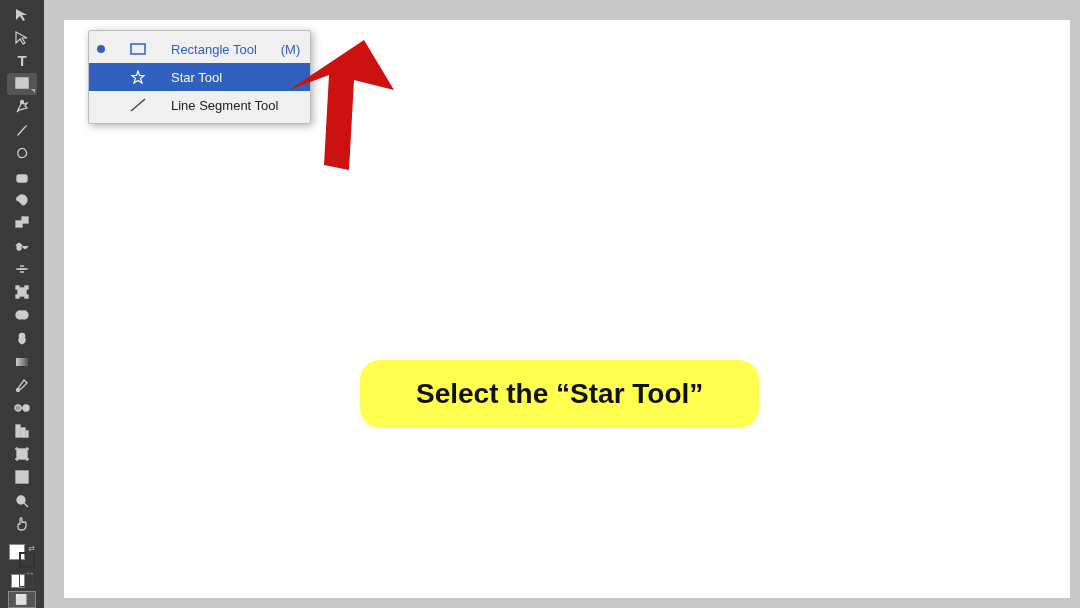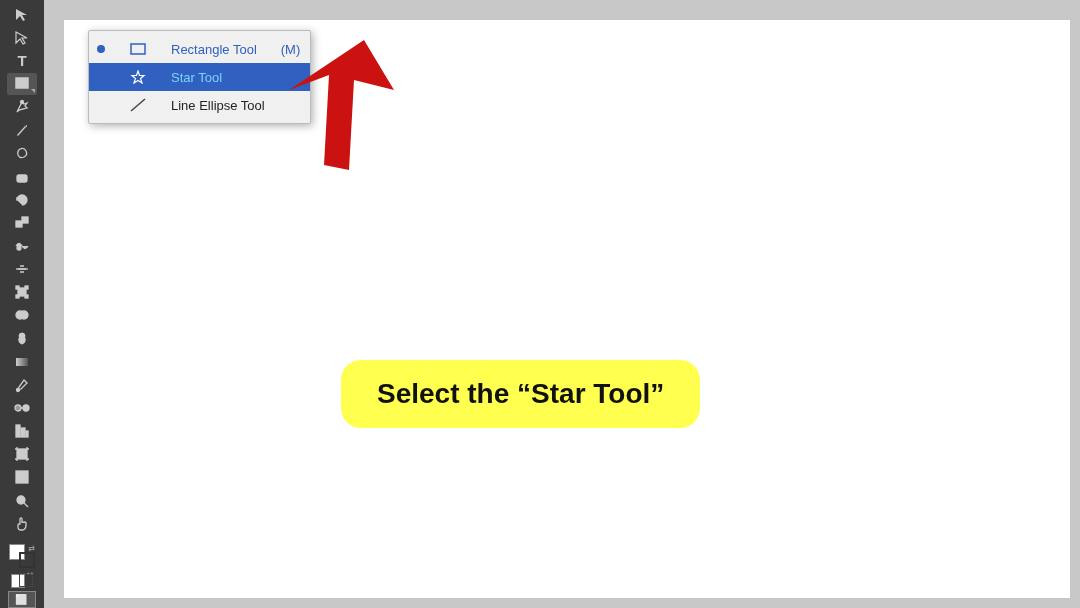--- a/index.html
+++ b/index.html
@@ -132,21 +132,21 @@
       padding: 5px 10px 5px 8px;
       font-size: 13px;
       color: #222;
       cursor: pointer;
       gap: 24px;
       position: relative;
     }
 
     .menu-item.highlighted {
       background: #3060c0;
-      color: #7dd3fc;
+      color: #fef9c3;
     }
 
     .menu-item .item-icon {
       width: 18px;
       height: 18px;
       display: flex;
       align-items: center;
       justify-content: center;
       flex-shrink: 0;
     }
@@ -201,24 +201,24 @@
       top: 40px;
       left: 150px;
       z-index: 200;
       pointer-events: none;
     }
 
     
     .yellow-tooltip {
       position: absolute;
       bottom: 180px;
-      left: 297px;
+      left: 316px;
       background: #ffff50;
       border-radius: 20px;
-      padding: 18px 36px;
+      padding: 18px 56px;
       font-size: 28px;
       font-weight: 700;
       color: #111;
       z-index: 50;
       white-space: nowrap;
     }
   </style>
 </head>
 <body>
 
@@ -411,21 +411,21 @@
       <span class="item-label">Star Tool</span>
     </div>
 
     <div class="menu-item">
       <span class="no-check"></span>
       <span class="item-icon">
         <svg width="16" height="14" viewBox="0 0 16 14">
             <line x1="1" y1="13" x2="15" y2="1" stroke="#444" stroke-width="1.5"></line>
           </svg>
       </span>
-      <span class="item-label">Line Ellipse Tool</span>
+      <span class="item-label">Line Segment Tool</span>
     </div>
   </div>
 
   <div class="red-arrow">
     <svg width="200" height="160" viewBox="0 0 200 160">
 
       <polygon points="170,0 200,50 160,40 155,130 130,125 135,35 95,50" fill="#cc1111"></polygon>
     </svg>
   </div>
 

